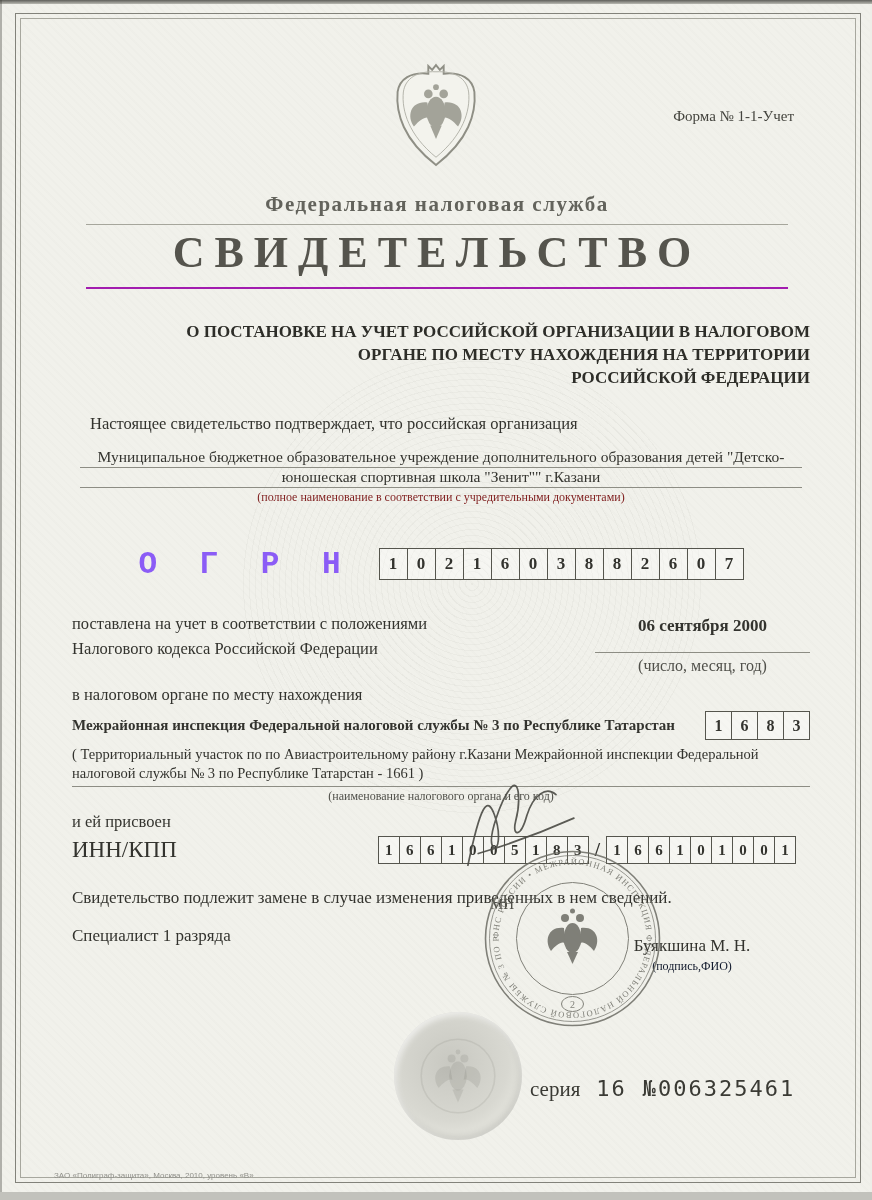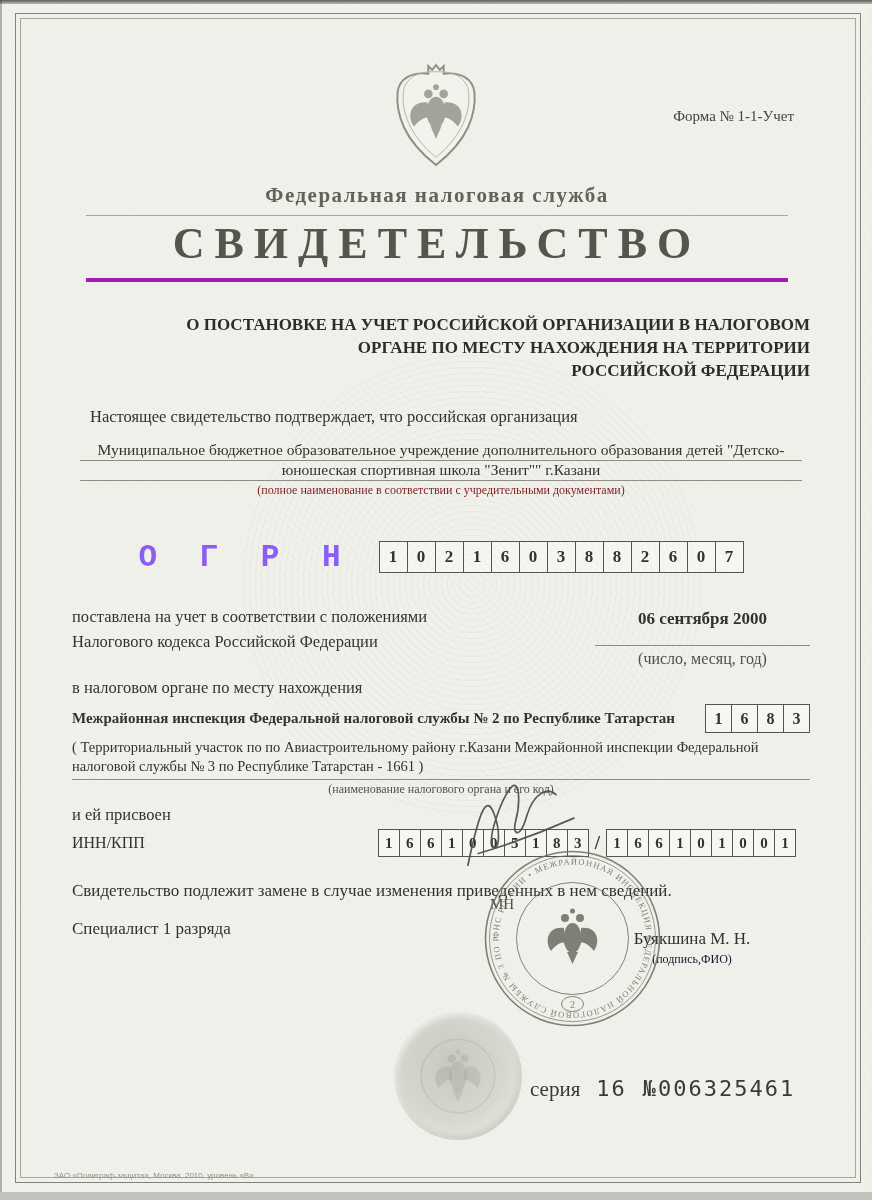--- a/index.html
+++ b/index.html
@@ -13,28 +13,28 @@
   .scan-left{position:absolute;top:0;left:0;bottom:0;width:2px;background:rgba(60,60,55,.35);}
   .scan-bottom{position:absolute;bottom:0;left:0;right:0;height:8px;background:#c2c2bc;}
   .page{position:absolute;inset:4px 2px 8px 2px;background:#f1f1eb;}
   .frame-outer{position:absolute;top:9px;left:13px;right:9px;bottom:9px;border:1px solid #82827a;pointer-events:none;}
   .frame-inner{position:absolute;top:14px;left:18px;right:14px;bottom:14px;border:1px solid #a7a79e;pointer-events:none;}
   .guilloche{position:absolute;left:240px;top:350px;width:460px;height:460px;border-radius:50%;
     background:repeating-radial-gradient(circle, rgba(118,118,106,.09) 0 1px, transparent 1px 6px);
     opacity:.6;pointer-events:none;}
   .texture{position:absolute;inset:0;pointer-events:none;
     background:repeating-linear-gradient(45deg, rgba(120,120,110,.018) 0 2px, transparent 2px 6px);}
-  .content{position:absolute;left:70px;right:60px;top:3px;}
+  .content{position:absolute;left:70px;right:60px;top:12px;}
 
   .form-label{position:absolute;top:104px;right:76px;font-size:15px;color:#44443e;}
   .emblem{position:absolute;top:58px;left:50%;transform:translateX(-50%);}
 
   .agency-wrap{margin:176px 22px 0 14px;text-align:center;border-bottom:1px solid #a6a69c;padding-bottom:7px;}
   .agency{font-size:21px;font-weight:700;letter-spacing:1.5px;color:#63635c;}
-  .title-wrap{margin:2px 22px 0 14px;text-align:center;border-bottom:4px solid #a21caf;padding-bottom:9px;}
+  .title-wrap{margin:2px 22px 0 14px;text-align:center;border-bottom:2px solid #a21caf;padding-bottom:9px;}
   .title{font-size:44px;font-weight:700;letter-spacing:10px;color:#55544d;}
 
   .subtitle{margin-top:32px;text-align:right;font-weight:700;font-size:17px;line-height:1.35;color:#2d2d28;}
   .confirm{margin:24px 0 0 18px;font-size:16.5px;}
 
   .org-block{margin:14px 8px 0 8px;}
   .org-line{text-align:center;font-size:15.5px;border-bottom:1px solid #8d8d84;padding-bottom:1px;}
   .org-caption{text-align:center;font-size:12px;color:#7f1d1d;margin-top:2px;}
 
   .ogrn-row{margin-top:42px;display:flex;align-items:center;justify-content:center;gap:26px;}
@@ -57,21 +57,21 @@
 
   .inspection-row{margin-top:6px;display:flex;align-items:center;}
   .inspection-name{font-weight:700;font-size:15px;}
   .inspection-row .cells{margin-left:auto;}
 
   .territory{margin-top:5px;font-size:14.5px;line-height:1.35;border-bottom:1px solid #8d8d84;padding-bottom:2px;}
   .territory-caption{text-align:center;font-size:12px;color:#50504a;margin-top:2px;}
 
   .assigned-line{margin-top:8px;font-size:16.5px;}
   .innkpp-row{margin-top:4px;display:flex;align-items:center;}
-  .innkpp-label{font-size:16px;}
+  .innkpp-label{font-size:23px;}
   .innkpp-group{display:flex;align-items:center;margin-left:auto;margin-right:14px;gap:6px;}
   .innkpp-sep{font-weight:700;font-size:19px;}
 
   .replace-note{margin-top:24px;font-size:17px;}
 
   .signer-row{margin-top:18px;display:flex;justify-content:space-between;padding-right:8px;}
   .signer-pos{font-size:17px;}
   .signer-right{width:220px;text-align:center;}
   .signer-name{font-size:17px;margin-top:10px;}
   .signer-caption{font-size:12px;color:#0f172a;margin-top:3px;}
@@ -171,21 +171,21 @@
       </div>
       <div class="placed-right">
         <div class="placed-date">06 сентября 2000</div>
         <div class="placed-date-caption">(число, месяц, год)</div>
       </div>
     </div>
 
     <div class="location-line">в налоговом органе по месту нахождения</div>
 
     <div class="inspection-row">
-      <span class="inspection-name">Межрайонная инспекция Федеральной налоговой службы № 2 по Республике Татарстан</span>
+      <span class="inspection-name">Межрайонная инспекция Федеральной налоговой службы № 3 по Республике Татарстан</span>
       <span class="cells cells--code">
           <span class="digit-cell">1</span>
           <span class="digit-cell">6</span>
           <span class="digit-cell">8</span>
           <span class="digit-cell">3</span>
         </span>
     </div>
 
     <div class="territory">
       <div>( Территориальный участок по по Авиастроительному району г.Казани Межрайонной инспекции Федеральной</div>

